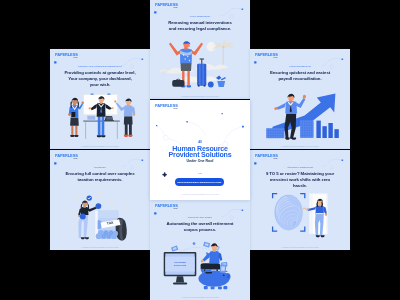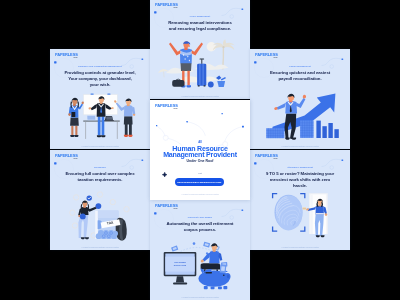--- a/index.html
+++ b/index.html
@@ -618,21 +618,21 @@
       <circle cx="75.2" cy="44.2" r="2.6" fill="none" stroke="#dde6f9" stroke-width=".4"></circle>
       <path d="M72.6 44.6 C67.4 45.4 62.9 47.8 59.3 51.8" fill="none" stroke="#dde6f9" stroke-width=".4"></path>
       <rect x="6" y="25" width="1.3" height="1.3" rx=".25" fill="#2f6fee"></rect>
       <rect x="36.5" y="21.1" width="1.3" height="1.3" rx=".25" fill="#2f6fee"></rect>
       <rect x="71.5" y="12.9" width="1.3" height="1.3" rx=".25" fill="#2f6fee"></rect>
       <rect x="92" y="25.7" width="1.9" height="1.9" rx=".3" fill="#2f6fee"></rect>
     </svg>
     <div class="pretitle">All</div>
     <div class="title">
       <div>Human Resource</div>
-      <div>Management Provident</div>
+      <div>Provident Solutions</div>
     </div>
     <div class="subtitle">Under One Roof</div>
     <svg class="star" viewBox="0 0 12 12">
       <path d="M6 0.5 C7.2 4.3 7.7 4.8 11.5 6 C7.7 7.2 7.2 7.7 6 11.5 C4.8 7.7 4.3 7.2 .5 6 C4.3 4.8 4.8 4.3 6 .5 Z" fill="#10214d" stroke="#10214d" stroke-width="1.1"></path>
     </svg>
     <div class="visit">Visit</div>
     <div class="cta">dhruvdoshidesign.com/paperless-hrms</div>
     <div class="footer">A Product of Paperless Software Services Limited</div>
   </div>
 

